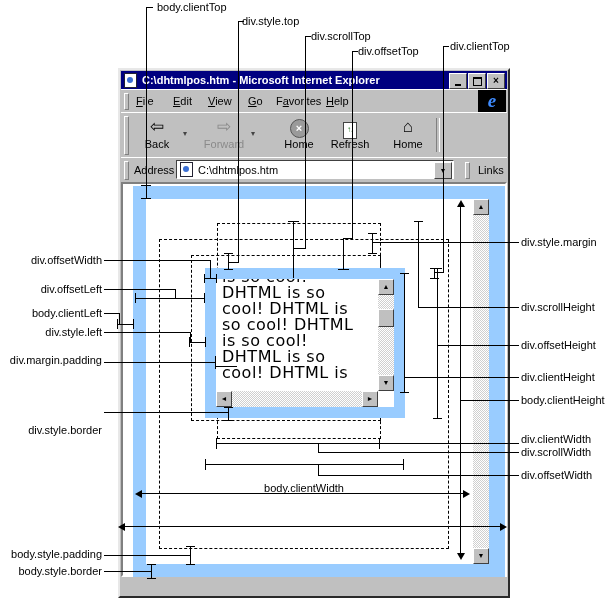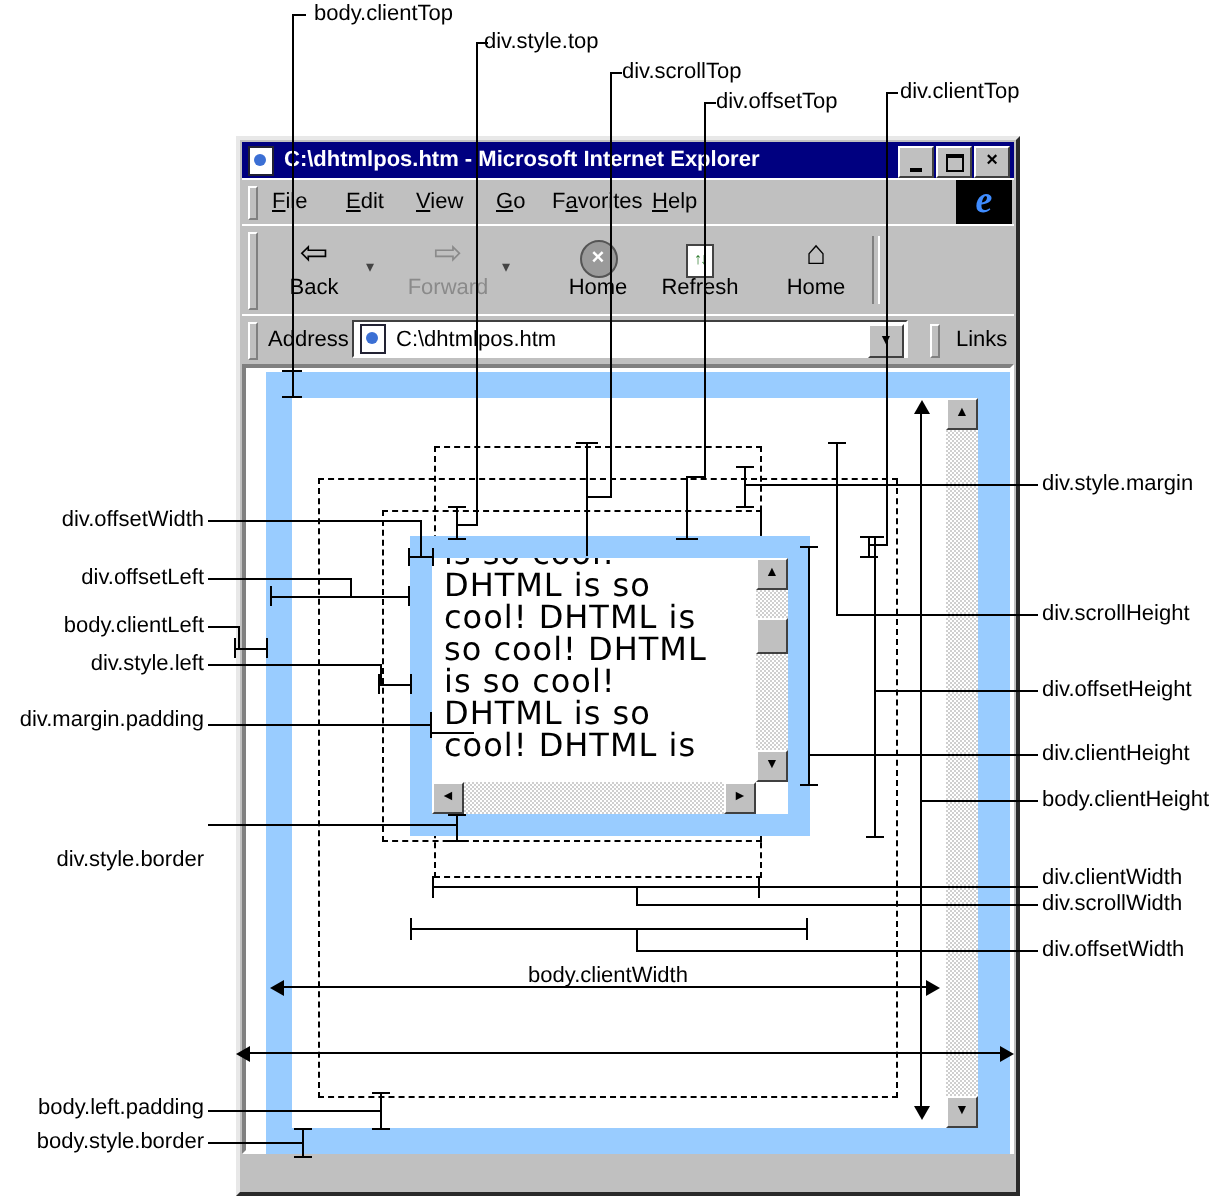--- a/index.html
+++ b/index.html
@@ -210,21 +210,21 @@
   <span class="lab" style="left:311px;top:30px">div.scrollTop</span>
   <span class="lab" style="left:358px;top:45px">div.offsetTop</span>
   <span class="lab" style="left:450px;top:40px">div.clientTop</span>
 
   <span class="lab rt" style="top:254px">div.offsetWidth</span>
   <span class="lab rt" style="top:283px">div.offsetLeft</span>
   <span class="lab rt" style="top:307px">body.clientLeft</span>
   <span class="lab rt" style="top:326px">div.style.left</span>
   <span class="lab rt" style="top:354px">div.margin.padding</span>
   <span class="lab rt" style="top:424px">div.style.border</span>
-  <span class="lab rt" style="top:548px">body.left.padding</span>
+  <span class="lab rt" style="top:548px">body.style.padding</span>
   <span class="lab rt" style="top:565px">body.style.border</span>
 
   <span class="lab rg" style="top:236px">div.style.margin</span>
   <span class="lab rg" style="top:301px">div.scrollHeight</span>
   <span class="lab rg" style="top:339px">div.offsetHeight</span>
   <span class="lab rg" style="top:371px">div.clientHeight</span>
   <span class="lab rg" style="top:394px">body.clientHeight</span>
   <span class="lab rg" style="top:433px">div.clientWidth</span>
   <span class="lab rg" style="top:446px">div.scrollWidth</span>
   <span class="lab rg" style="top:469px">div.offsetWidth</span>

